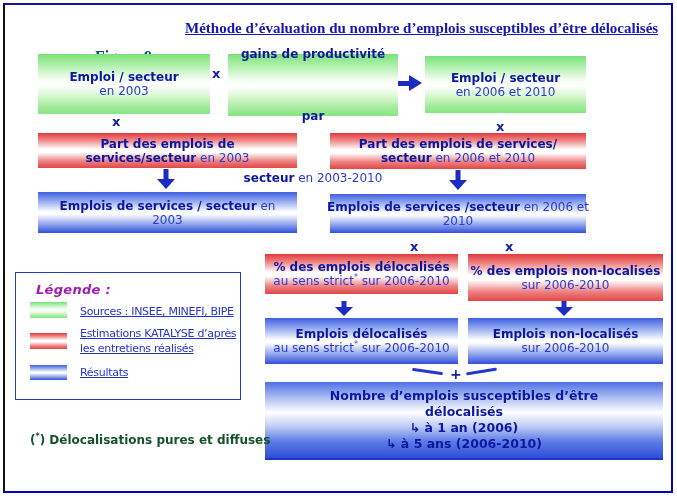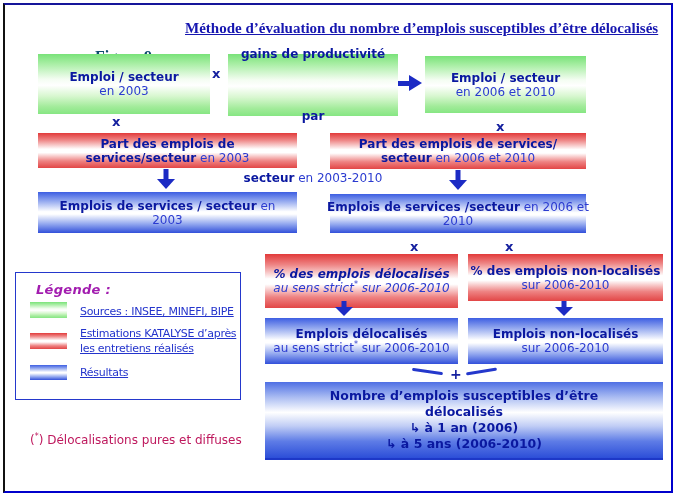--- a/index.html
+++ b/index.html
@@ -60,21 +60,21 @@
     position:absolute; left:20px; top:9px; font-style:italic; font-weight:bold;
     font-size:13px; color:#a21caf; letter-spacing:0.3px;
   }
   .swatch { position:absolute; left:14px; width:37px; height:16px; }
   .leg-label {
     position:absolute; left:64px; width:156px; font-size:11px;
     letter-spacing:-0.3px; color:#2434cc; line-height:15px;text-decoration:underline;
   }
   .leg-label .ll { display:block; white-space:nowrap; }
   #footnote {
-    position:absolute; left:30px; top:433px; font-size:12px; color:#be185d; white-space:nowrap;
+    position:absolute; left:30px; top:433px; font-size:12px; color:#14532d; white-space:nowrap;font-weight:bold;
   }
 </style>
 </head>
 <body>
 
 <div id="page">
   <div id="frame"></div>
 
   <span class="fig-label">Figure 9 :</span>
   <span class="fig-title">Méthode d’évaluation du nombre d’emplois susceptibles d’être délocalisés</span>
@@ -139,21 +139,21 @@
   </span>
 
   <div class="box blue" style="left:330px; top:194px; width:256px; height:39px;">
     <div class="ln"><span class="b">Emplois de services /secteur</span><span class="r"> en 2006 et</span></div>
     <div class="ln r">2010</div>
   </div>
 
   <span class="op" style="left:410px; top:239px;">x</span>
   <span class="op" style="left:505px; top:239px;">x</span>
 
-  <div class="box red" style="left:265px; top:254px; width:193px; height:54px;font-style:italic;">
+  <div class="box red" style="left:265px; top:254px; width:193px; height:40px;">
     <div class="ln b">% des emplois délocalisés</div>
     <div class="ln r"><span>au sens strict</span><sup class="ast">*</sup><span> sur 2006-2010</span></div>
   </div>
 
   <div class="box red" style="left:468px; top:254px; width:195px; height:47px;">
     <div class="ln b">% des emplois non-localisés</div>
     <div class="ln r">sur 2006-2010</div>
   </div>
 
   <span class="arrow" style="left:333px; top:301px;">

